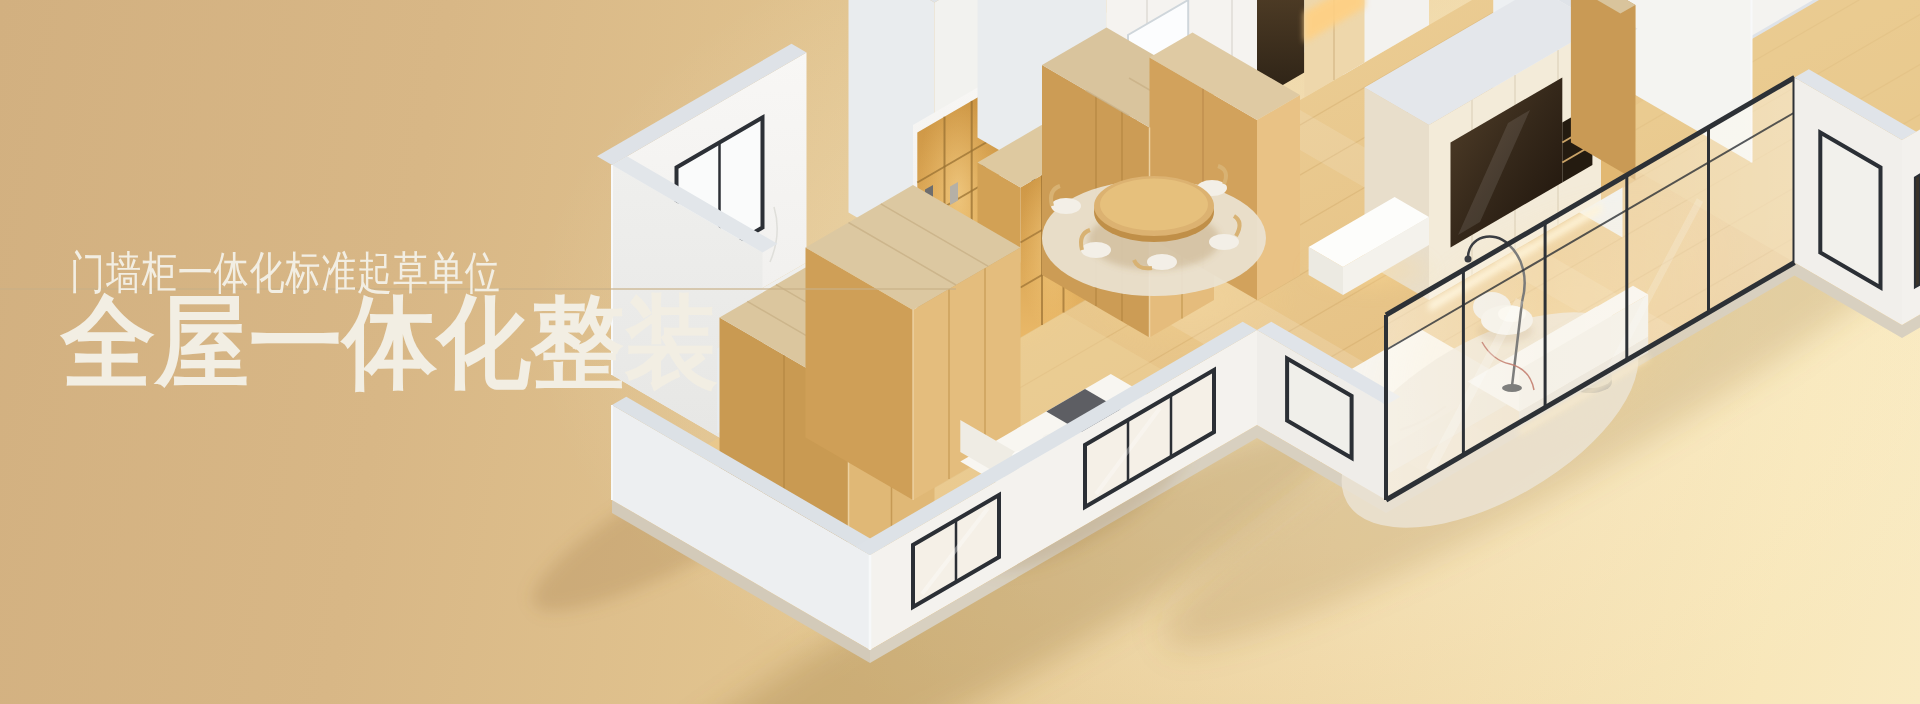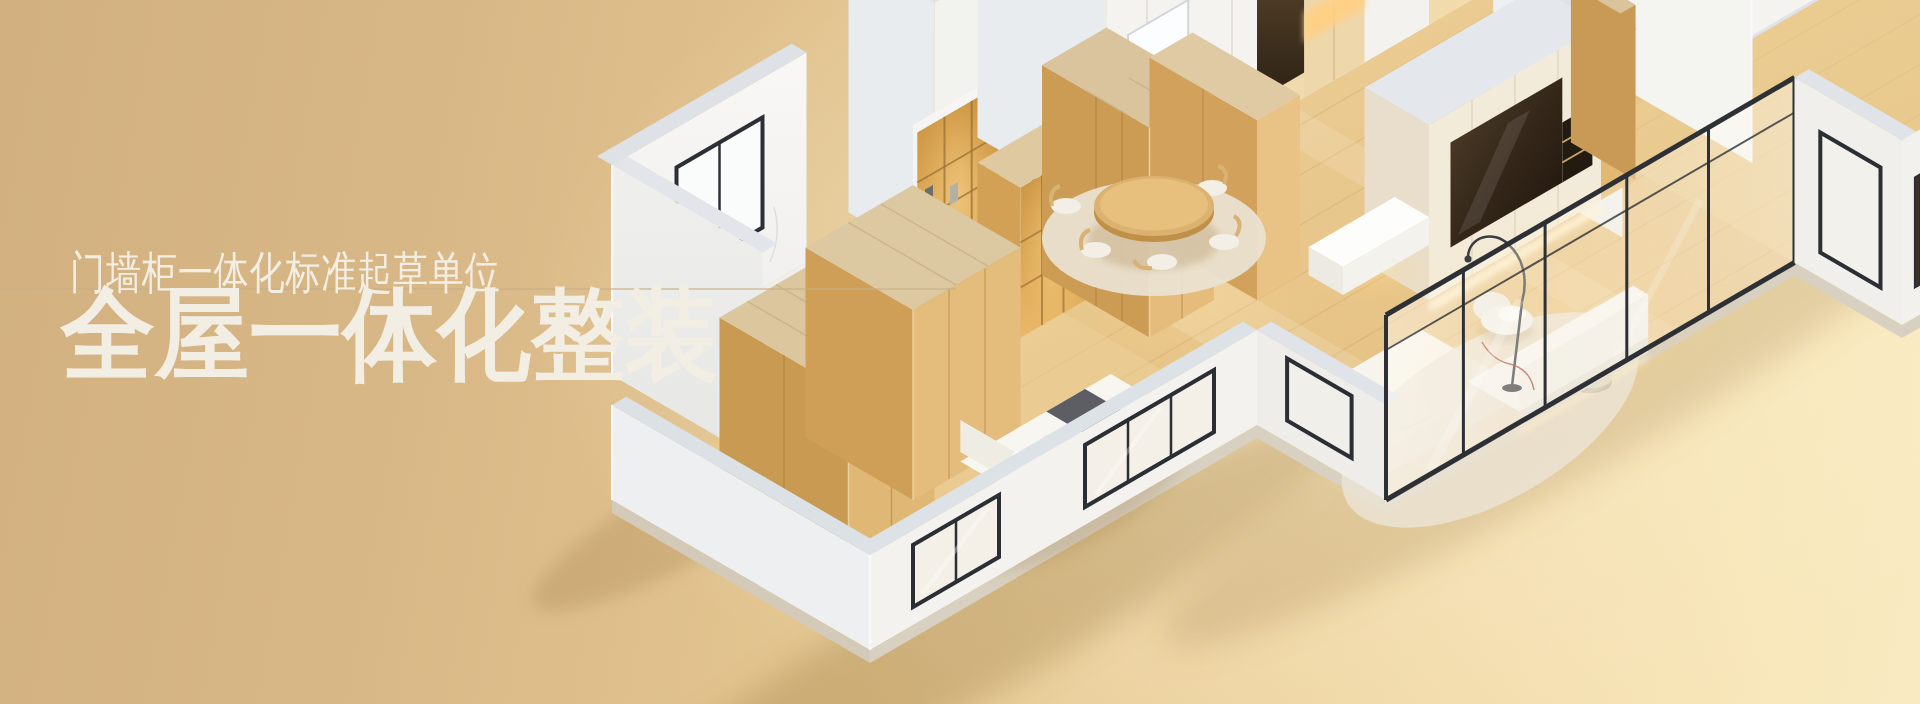--- a/index.html
+++ b/index.html
@@ -1,18 +1,18 @@
 <!DOCTYPE html>
 <html><head>
 <meta charset="utf-8">
 <style>
   html,body{margin:0;padding:0;background:#d2b080;}
   #stage{
     position:relative;width:1920px;height:704px;overflow:hidden;
-    font-family:Liberation Mono, monospace;
+    font-family:Liberation Sans, sans-serif;
     background:
       radial-gradient(1100px 650px at 1300px 320px, rgba(255,246,220,.50), rgba(255,246,220,0) 70%),
       linear-gradient(100deg,#d2b080 0%,#d8b786 22%,#e4c791 48%,#efd6a4 70%,#f8e7ba 92%,#f9eac2 100%);
   }
   .copy{position:absolute;left:0;top:0;z-index:5;}
   .eyebrow{
     position:absolute;left:70px;top:243px;white-space:nowrap;
     font-size:45px;font-weight:500;color:#f2eee3;letter-spacing:1px;
     transform:scaleX(.78);transform-origin:left top;
   }

